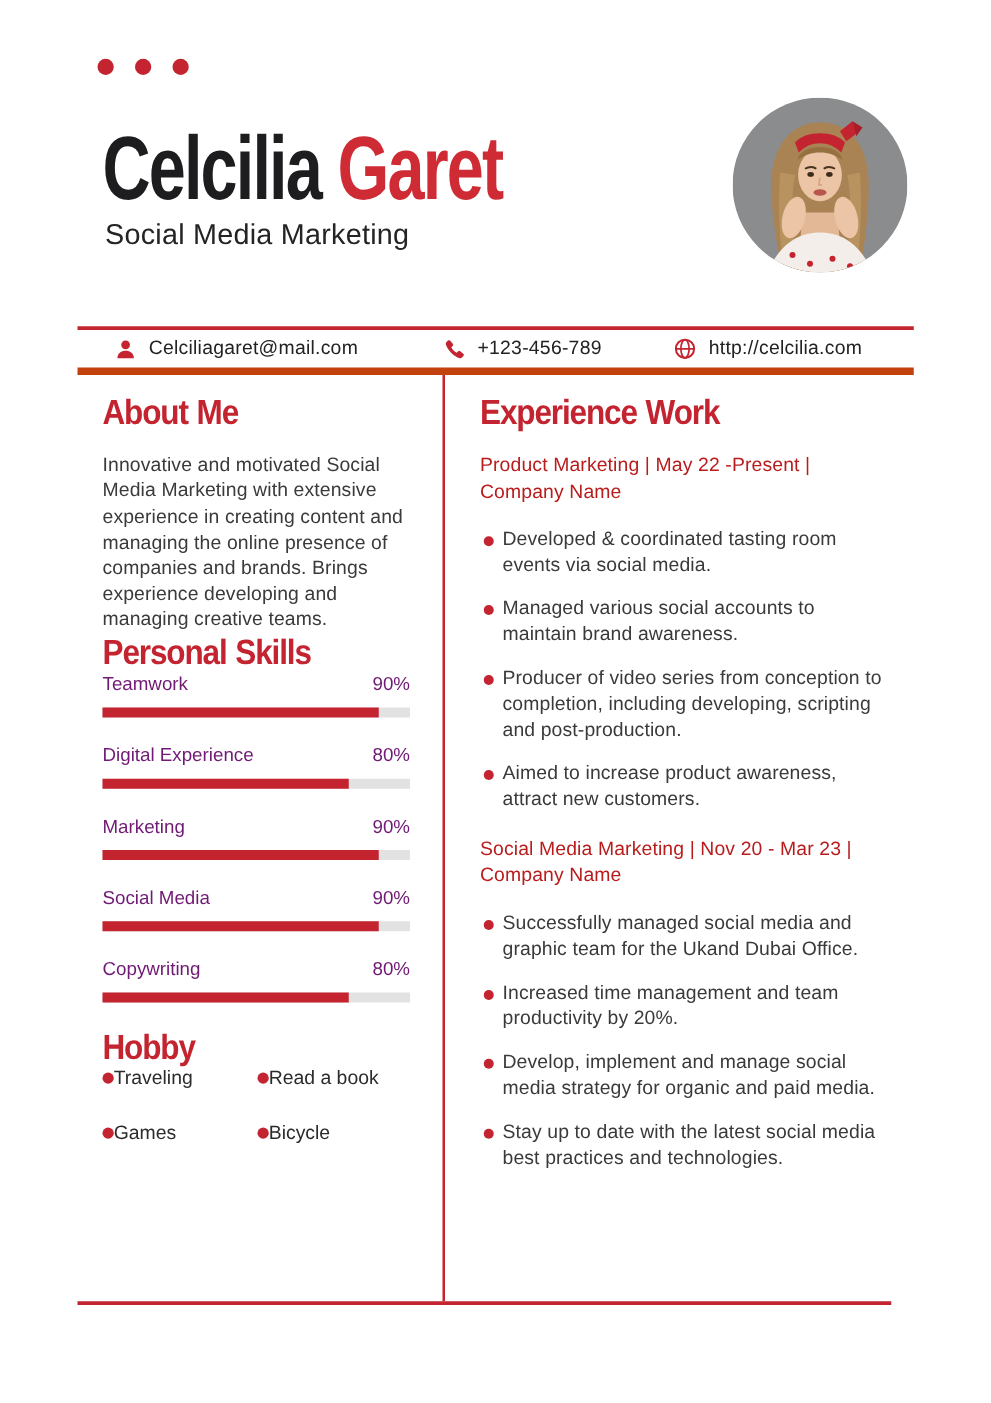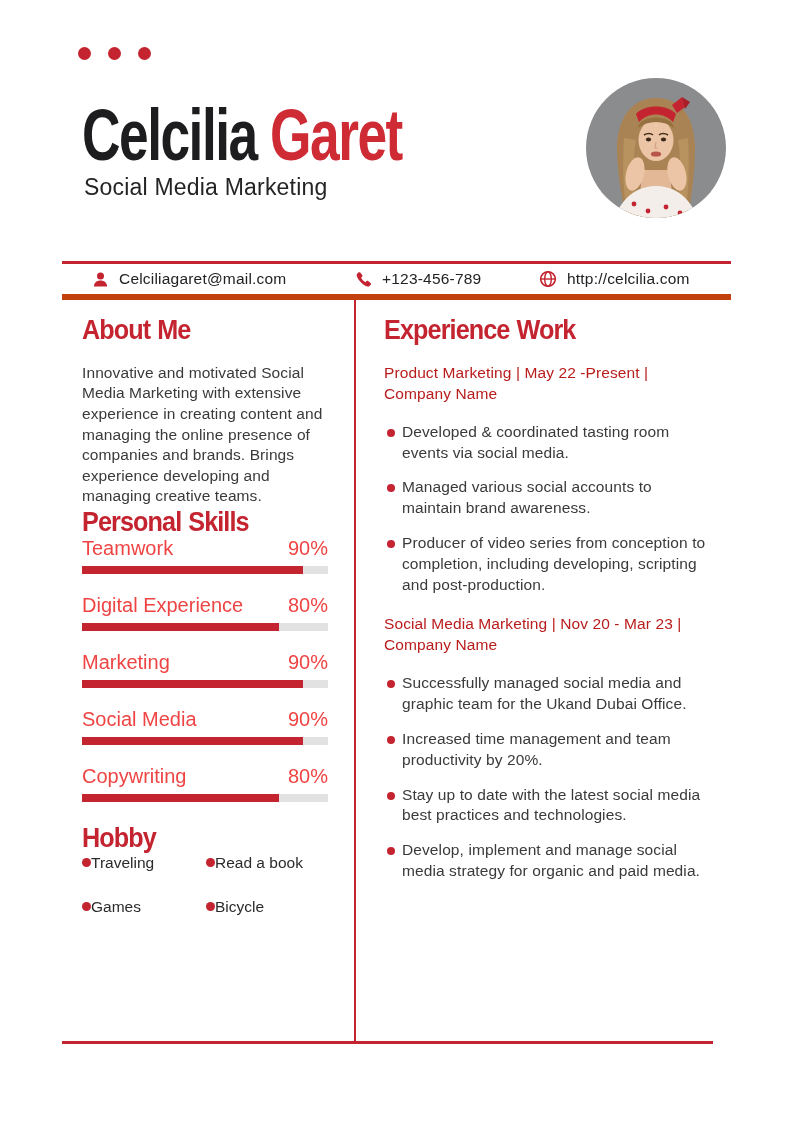--- a/index.html
+++ b/index.html
@@ -40,21 +40,21 @@
   .col-right{position:absolute;left:384px;top:315px;width:330px;}
   h2.sec{
     margin:0;color:#C32430;font-size:28px;line-height:1.1;font-weight:800;
     letter-spacing:-1px;word-spacing:1px;transform:scaleX(0.9);transform-origin:left;
     white-space:nowrap;
   }
   .mt-about{margin-top:12px;}
   .about-body{margin:17px 0 0;font-size:15.5px;line-height:20.6px;color:#3A3A3C;letter-spacing:0.1px;}
   .mt-skills{margin-top:25px;margin-bottom:14px;}
   .skill{margin-bottom:21px;}
-  .skill-head{display:flex;justify-content:space-between;align-items:baseline;font-size:20px;color:#ef4444;line-height:20px;gap:33px;}
+  .skill-head{display:flex;justify-content:space-between;align-items:baseline;font-size:15px;color:#701a75;line-height:20px;gap:33px;}
   .skill-bar{margin-top:8px;height:8px;background:#E2E2E2;}
   .skill-fill{height:100%;background:#C32430;}
   .mt-hobby{margin-top:26px;margin-bottom:24px;}
   .hobby-grid{display:grid;grid-template-columns:124px auto;row-gap:26px;}
   .hobby-item{display:flex;align-items:center;font-size:15.5px;color:#2B2B2D;}
   .hobby-dot{width:9px;height:9px;border-radius:50%;background:#C32430;flex:0 0 auto;}
   
   .mt-exp{margin-top:12px;}
   .job-heading{
     margin:16px 0 0;color:#b91c1c;font-size:15.5px;line-height:21px;
@@ -225,27 +225,28 @@
 
   <div class="col-right">
     <h2 class="sec mt-exp">Experience Work</h2>
     <div>
         <div>
           <p class="job-heading">Product Marketing | May 22 -Present | Company Name</p>
           <ul class="bullets">
             <li>Developed &amp; coordinated tasting room events via social media.</li>
             <li>Managed various social accounts to maintain brand awareness.</li>
             <li>Producer of video series from conception to completion, including developing, scripting and post-production.</li>
+            <li>Aimed to increase product awareness, attract new customers.</li>
           </ul>
         </div>
         <div class="job2">
           <p class="job-heading">Social Media Marketing | Nov 20 - Mar 23 | Company Name</p>
           <ul class="bullets">
             <li>Successfully managed social media and graphic team for the Ukand Dubai Office.</li>
             <li>Increased time management and team productivity by 20%.</li>
+            <li>Develop, implement and manage social media strategy for organic and paid media.</li>
             <li>Stay up to date with the latest social media best practices and technologies.</li>
-            <li>Develop, implement and manage social media strategy for organic and paid media.</li>
           </ul>
         </div>
       </div>
   </div>
 
 </div>
 
 </body></html>

